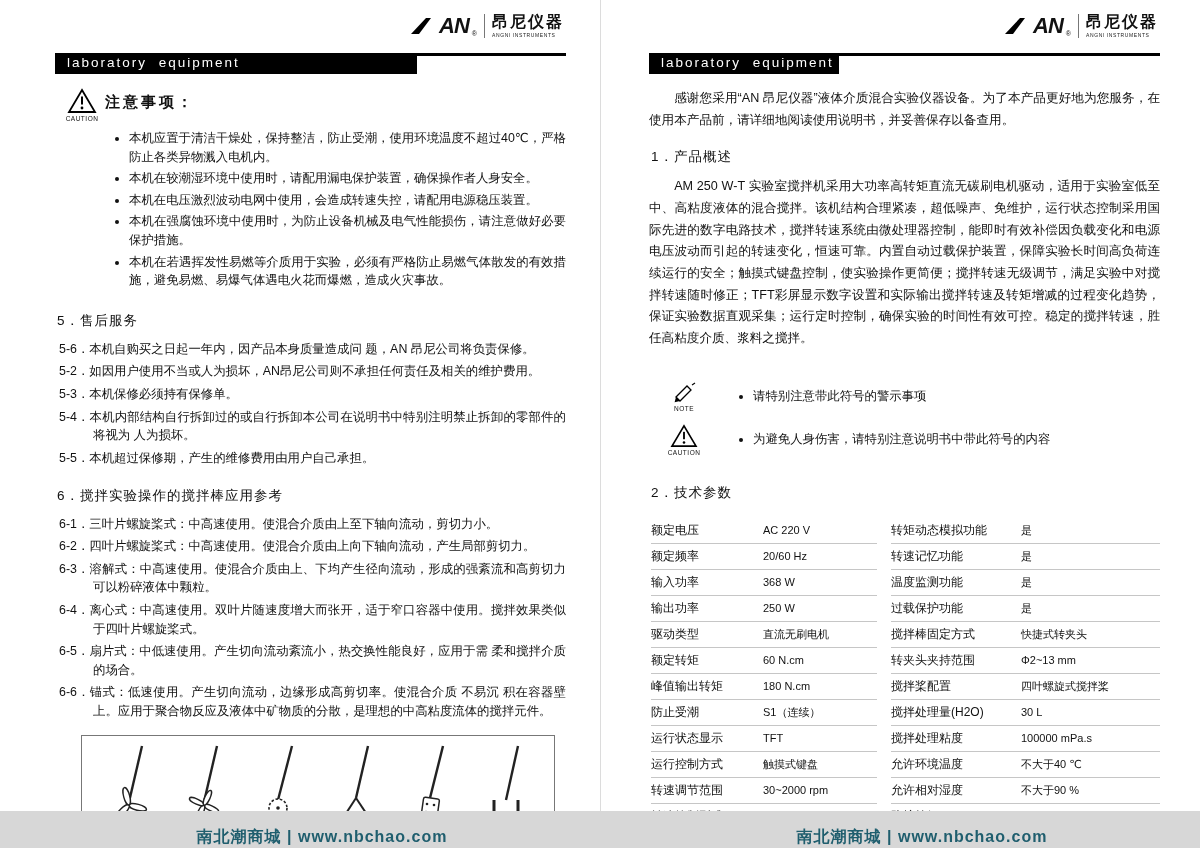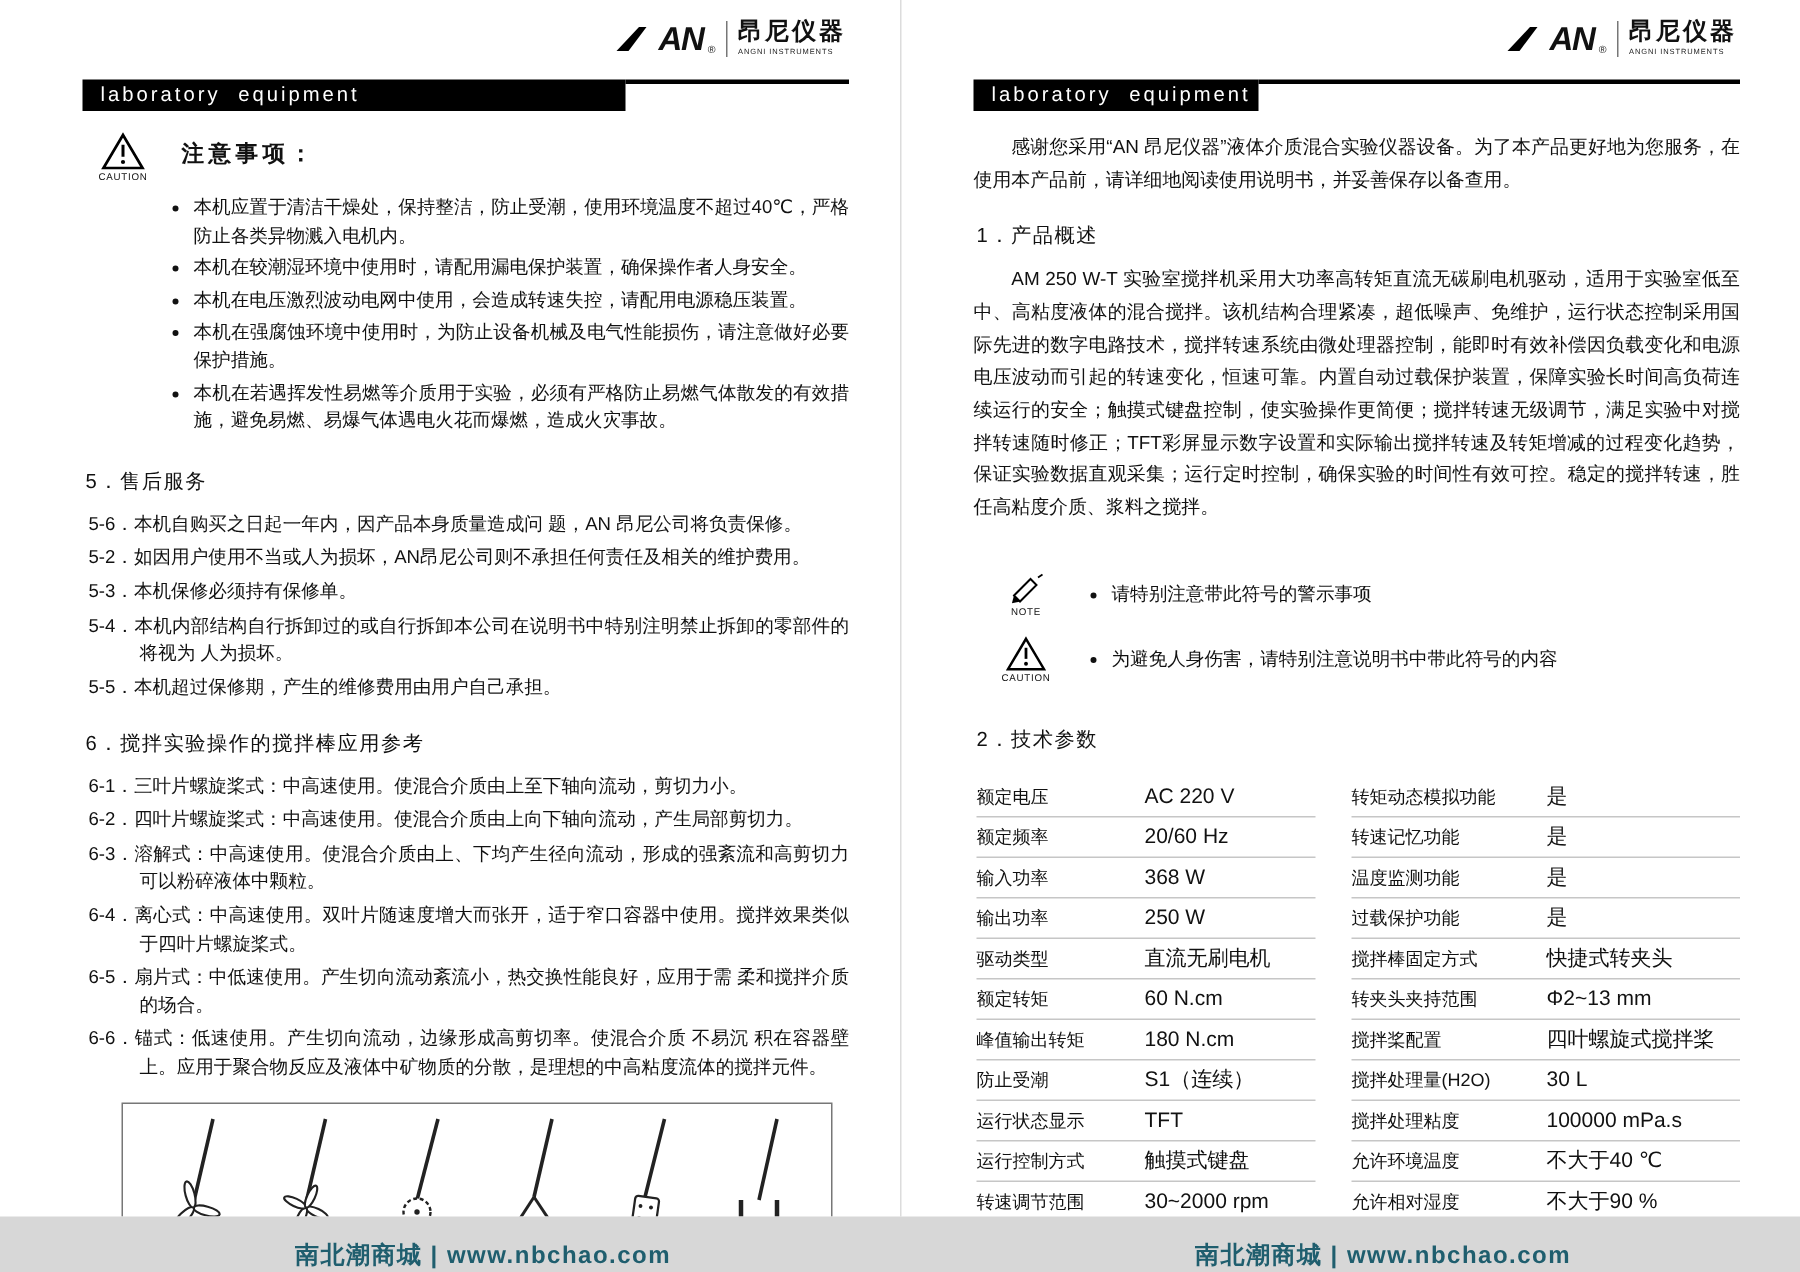--- a/index.html
+++ b/index.html
@@ -19,53 +19,53 @@
   .logo-stack{display:flex;flex-direction:column;line-height:1;border-left:1px solid #777;padding-left:7px;}
   .logo-cn{font-size:16px;font-weight:bold;letter-spacing:2px;}
   .logo-sub{font-size:5px;letter-spacing:.6px;margin-top:3px;color:#222;}
   .bar-row{position:absolute;left:0;right:0;bottom:0;display:flex;align-items:flex-start;}
   .black-bar{background:#000;color:#fff;font-size:13.5px;letter-spacing:2px;word-spacing:6px;padding:2px 12px 4px;box-sizing:border-box;white-space:nowrap;}
   .bar-wide{width:362px;}
   .bar-narrow{width:190px;}
   .rule{flex:1;height:2.5px;background:#000;}
 
   
-  .caution-row{display:flex;align-items:flex-start;gap:16px;margin:4px 0 2px 4px;}
+  .caution-row{display:flex;align-items:flex-start;margin:4px 0 2px 4px;}
   .icon-stack{display:flex;flex-direction:column;align-items:center;width:46px;flex:0 0 auto;}
   .icon-label{font-size:6.5px;letter-spacing:.5px;margin-top:1px;}
   .head-title{font-size:15px;font-weight:bold;margin:5px 0 0;letter-spacing:3px;}
 
   .dot-list{margin:2px 0 6px;padding-left:74px;}
   .dot-list li{margin:3px 0;font-size:12.4px;line-height:1.5;text-align:justify;}
   .dot-list.single{padding-left:26px;margin:0;}
 
   .sec-title{font-size:13.5px;font-weight:normal;margin:13px 0 6px 2px;letter-spacing:1px;}
   .num-list{margin:0 0 2px 4px;}
   .num-item{margin:4px 0;font-size:12.4px;line-height:1.5;text-align:justify;padding-left:34px;text-indent:-34px;}
 
   
   .stir-figure{border:1px solid #777;margin:8px 0 0 26px;width:474px;height:128px;display:flex;justify-content:space-between;align-items:flex-end;padding:6px 10px 5px;box-sizing:border-box;}
   .stir{display:flex;flex-direction:column;align-items:center;flex:1;min-width:0;}
   .stir svg{height:92px;display:block;}
 
   
   .para{font-size:12.6px;line-height:1.72;text-align:justify;text-indent:2em;margin:4px 0;}
-  .note-row{display:flex;align-items:center;gap:8px;margin:8px 0 4px 12px;}
+  .note-row{display:flex;align-items:center;gap:20px;margin:8px 0 4px 12px;}
   .note-row.first{margin-top:28px;}
   .note-text li{font-size:12.4px;}
 
-  .specs{display:flex;gap:24px;margin:10px 0 0 2px;}
+  .specs{display:flex;gap:14px;margin:10px 0 0 2px;}
   .spec-col{display:flex;flex-direction:column;}
   .spec-col.colL{flex:0 0 226px;}
   .spec-col.colR{flex:1;}
   .srow{display:flex;align-items:baseline;border-bottom:1px solid #c6c6c6;padding:4.5px 0 3.5px;}
   .slabel{font-size:12px;flex:0 0 auto;}
   .colL .slabel{width:112px;}
   .colR .slabel{width:130px;}
-  .svalue{font-size:14px;flex:1;}
+  .svalue{font-size:11px;flex:1;}
 
   
   .site-footer{height:37px;background:var(--footer_bg,#d7d7d7);display:flex;flex:0 0 auto;}
   .footer-half{flex:1;display:flex;align-items:flex-end;justify-content:center;padding-left:44px;}
   .footer-text{font-size:16px;font-weight:bold;color:var(--accent,#1f5e6e);letter-spacing:1px;}
 
   svg .ink{stroke:#222;fill:none;}
 </style>
 </head>
 <body>

